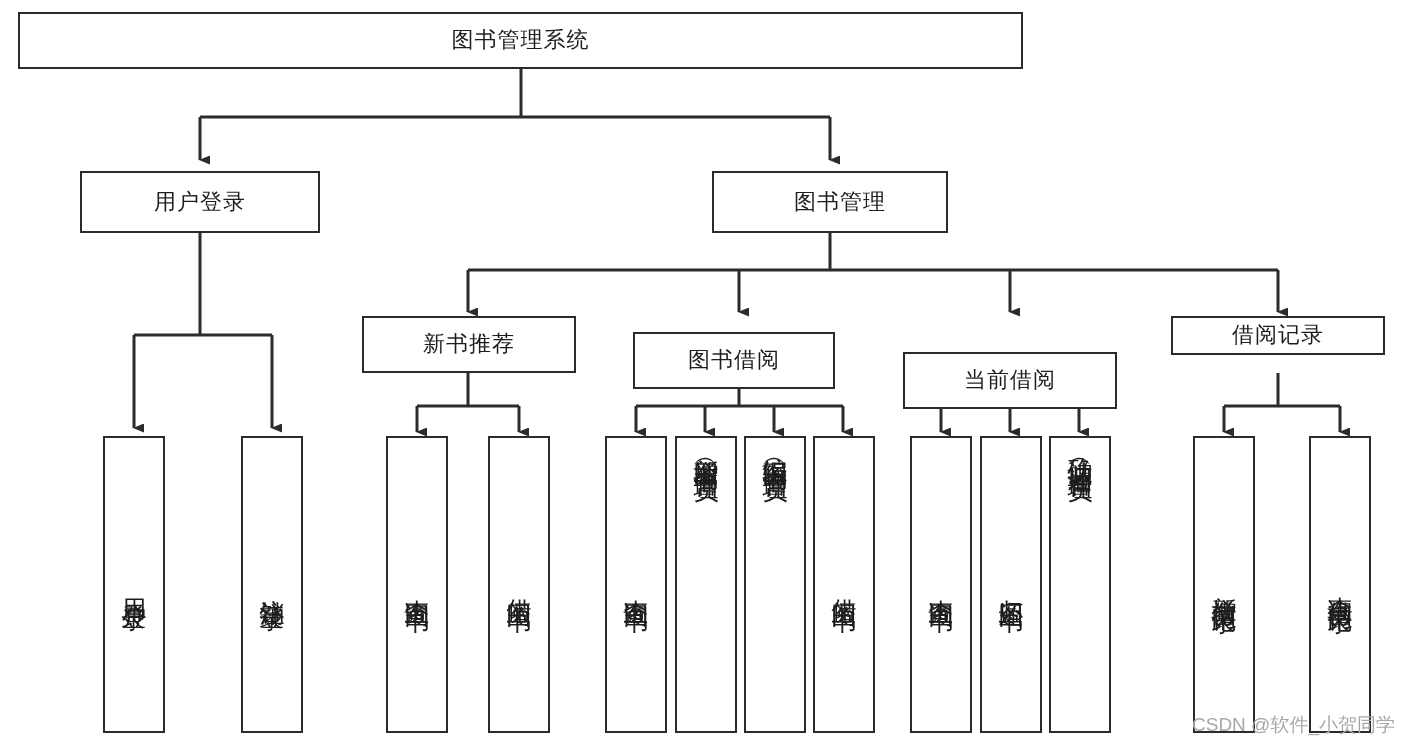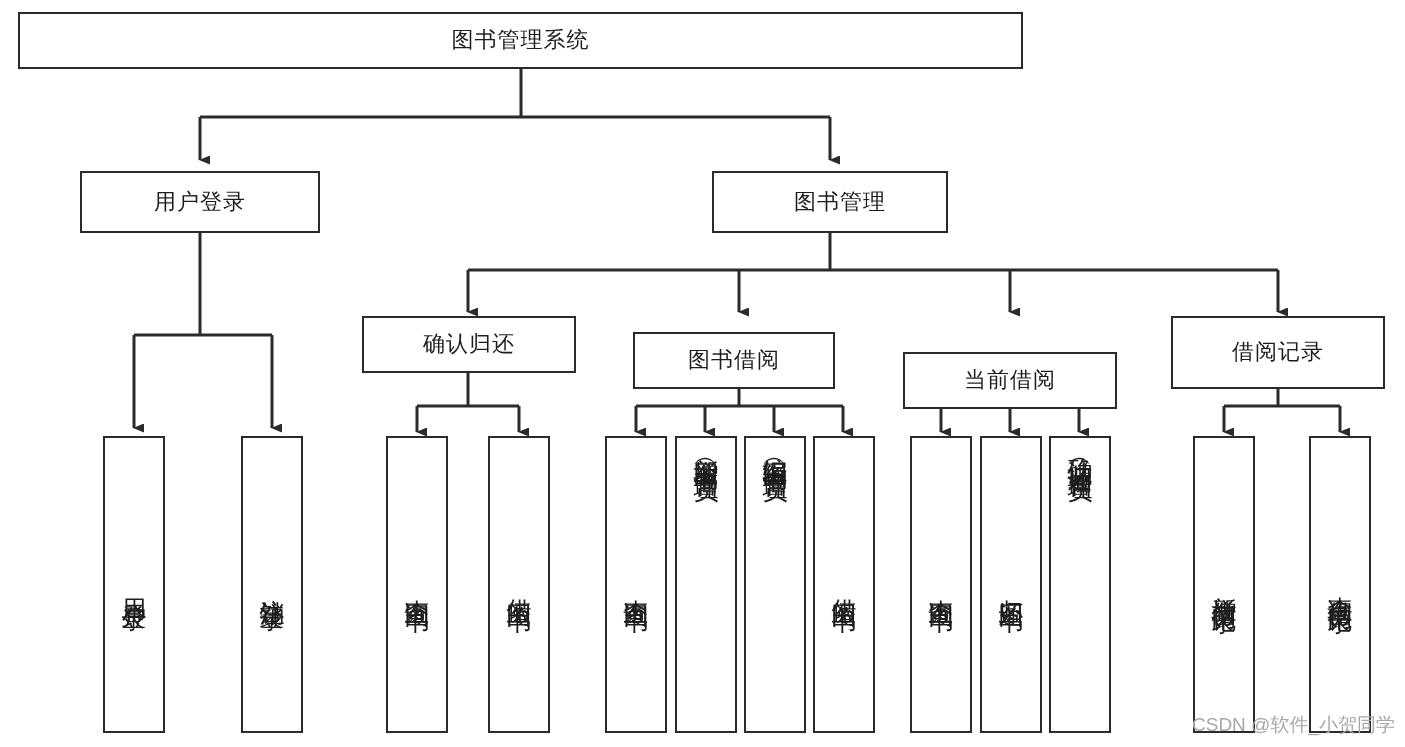--- a/index.html
+++ b/index.html
@@ -130,29 +130,29 @@
   </div>
 
   <div class="node horizontal" style="left:80px; top:171px; width:240px; height:62px;">
     <span class="label">用户登录</span>
   </div>
   <div class="node horizontal" style="left:712px; top:171px; width:236px; height:62px;padding-left:20px;">
     <span class="label">图书管理</span>
   </div>
 
   <div class="node horizontal" style="left:362px; top:316px; width:214px; height:57px;">
-    <span class="label">确认归还</span>
+    <span class="label">新书推荐</span>
   </div>
   <div class="node horizontal" style="left:633px; top:332px; width:202px; height:57px;">
     <span class="label">图书借阅</span>
   </div>
   <div class="node horizontal" style="left:903px; top:316px; width:214px; height:57px;margin-top:36px;">
     <span class="label">当前借阅</span>
   </div>
-  <div class="node horizontal" style="left:1171px; top:316px; width:214px; height:73px;">
+  <div class="node horizontal" style="left:1171px; top:316px; width:214px; height:39px;">
     <span class="label">借阅记录</span>
   </div>
 
   <div class="node vertical mid" style="left:103px; top:436px; width:62px; height:297px;">
     <span class="label">用户登录</span>
   </div>
   <div class="node vertical mid" style="left:241px; top:436px; width:62px; height:297px;">
     <span class="label">注销登录</span>
   </div>
 

